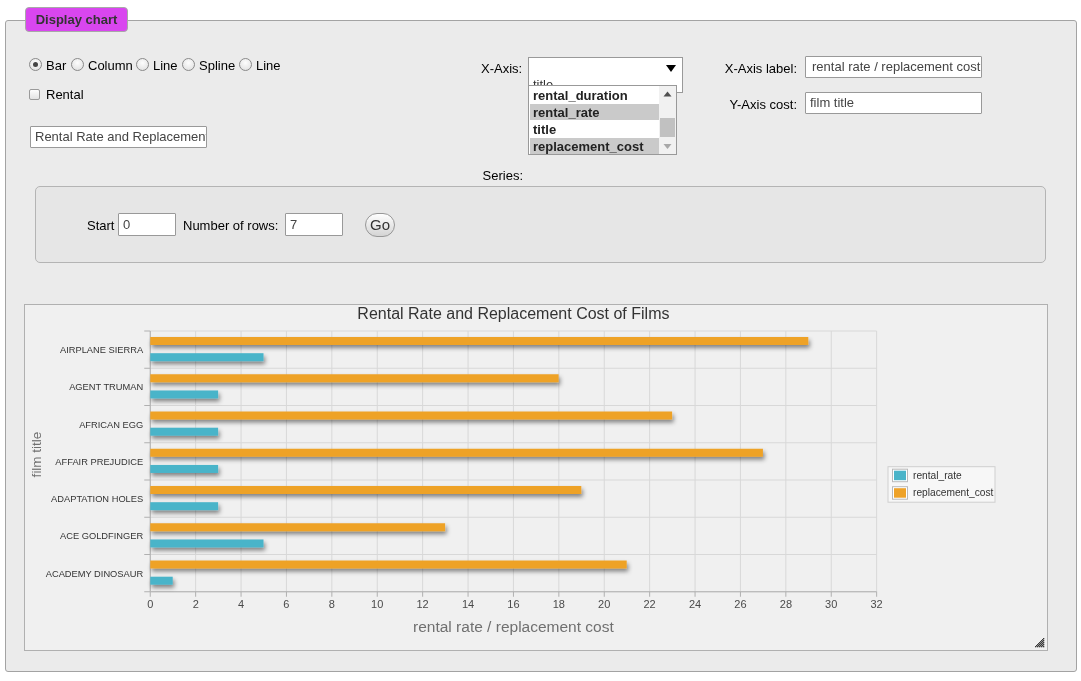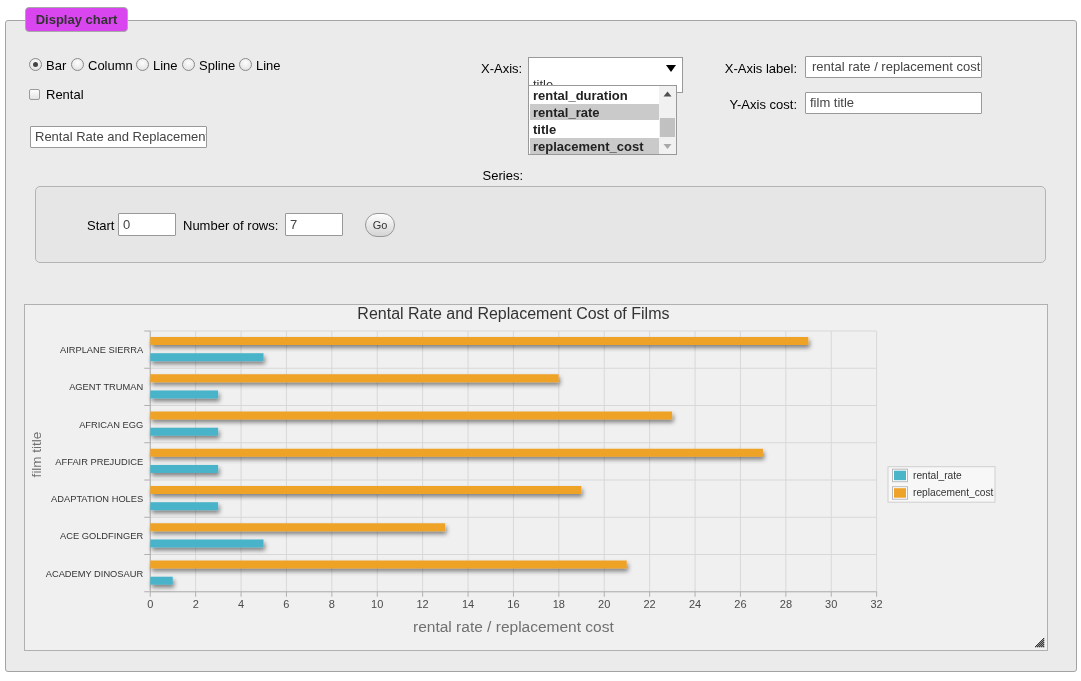--- a/index.html
+++ b/index.html
@@ -12,21 +12,21 @@
 .radio.on::after{content:"";position:absolute;left:3px;top:3px;width:5px;height:5px;border-radius:50%;background:#444;}
 .checkbox{width:11px;height:11px;border-radius:2px;border:1px solid #9a9a9a;box-sizing:border-box;background:linear-gradient(#fdfdfd,#e3e3e3);}
 .tinput{background:#fff;border:1px solid #999;border-radius:1px;box-sizing:border-box;font-size:13px;color:#444;line-height:20px;padding:0 4px;white-space:nowrap;overflow:hidden;}
 #selectbox{left:528px;top:57px;width:155px;height:22px;background:#fff;border:1px solid #999;box-sizing:border-box;font-size:13px;color:#333;line-height:20px;padding:17px 4px;}
 #selectbox .arrow{position:absolute;right:6px;top:7px;width:0;height:0;border-left:5.5px solid transparent;border-right:5.5px solid transparent;border-top:7px solid #000;}
 #listbox{left:528px;top:85px;width:149px;height:70px;background:#fff;border:1px solid #999;box-sizing:border-box;font-size:13px;color:#222;}
 .litem{position:absolute;left:1px;width:130px;height:16px;line-height:17px;padding-left:3px;font-weight:bold;}
 .litem.sel{background:#cacaca;}
 #sbar{position:absolute;right:0px;top:0px;width:17px;height:68px;background:#f1f1f1;}
 #midpanel{left:35px;top:185.5px;width:1011px;height:77.5px;background:#e6e6e6;border:1px solid #b4b4b4;border-radius:5px;box-sizing:border-box;}
-#gobtn{left:365px;top:213px;width:30px;height:24px;border:1px solid #979797;border-radius:12px;background:linear-gradient(#fefefe,#d4d4d4);box-sizing:border-box;font-size:11px;color:#333;text-align:center;line-height:22px;}
+#gobtn{left:365px;top:213px;width:30px;height:24px;border:1px solid #979797;border-radius:12px;background:linear-gradient(#fefefe,#d4d4d4);box-sizing:border-box;font-size:15px;color:#333;text-align:center;line-height:22px;}
 #chartbox{left:24px;top:304px;width:1024px;height:347px;background:#f0f0f0;border:1px solid #b0b0b0;box-sizing:border-box;}
 </style>
 </head>
 <body>
 <div class="abs" id="fieldset"></div>
 <div class="abs" id="legendbox">Display chart</div>
 
 <div class="abs radio on" style="left:29px;top:58px;"></div>
 <div class="abs lbl" style="left:46px;top:58px;">Bar</div>
 <div class="abs radio" style="left:71px;top:58px;"></div>

